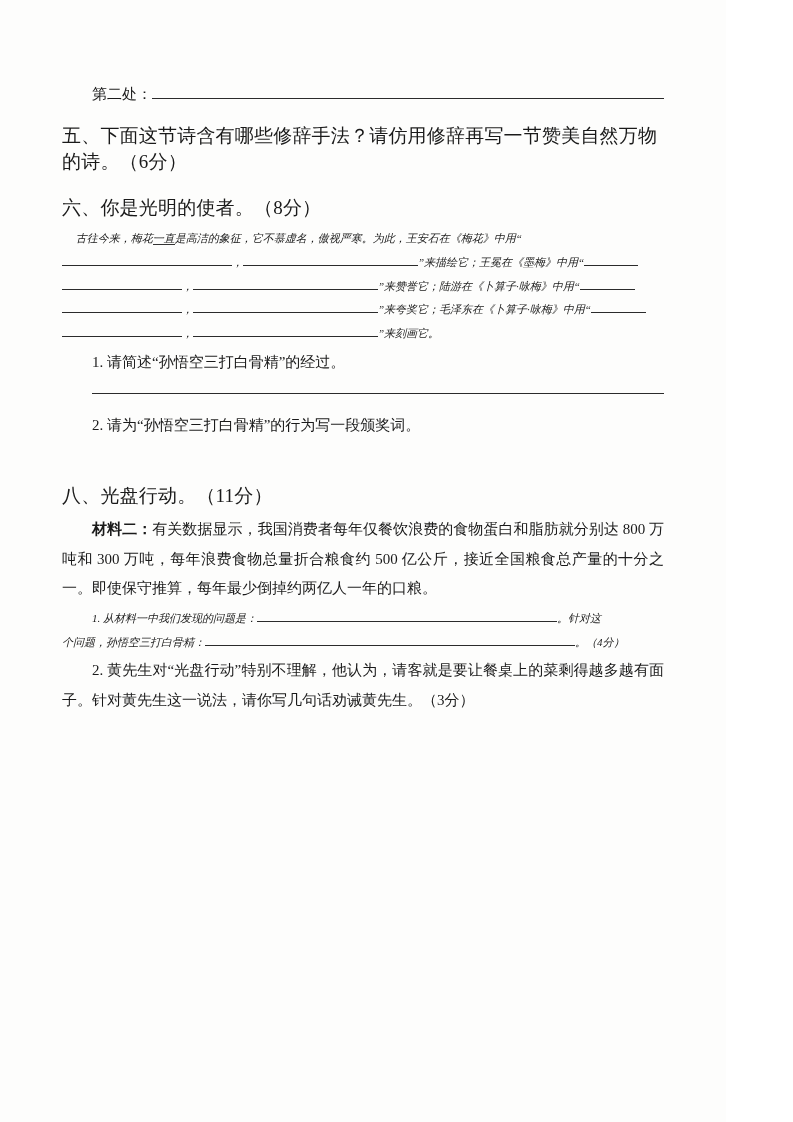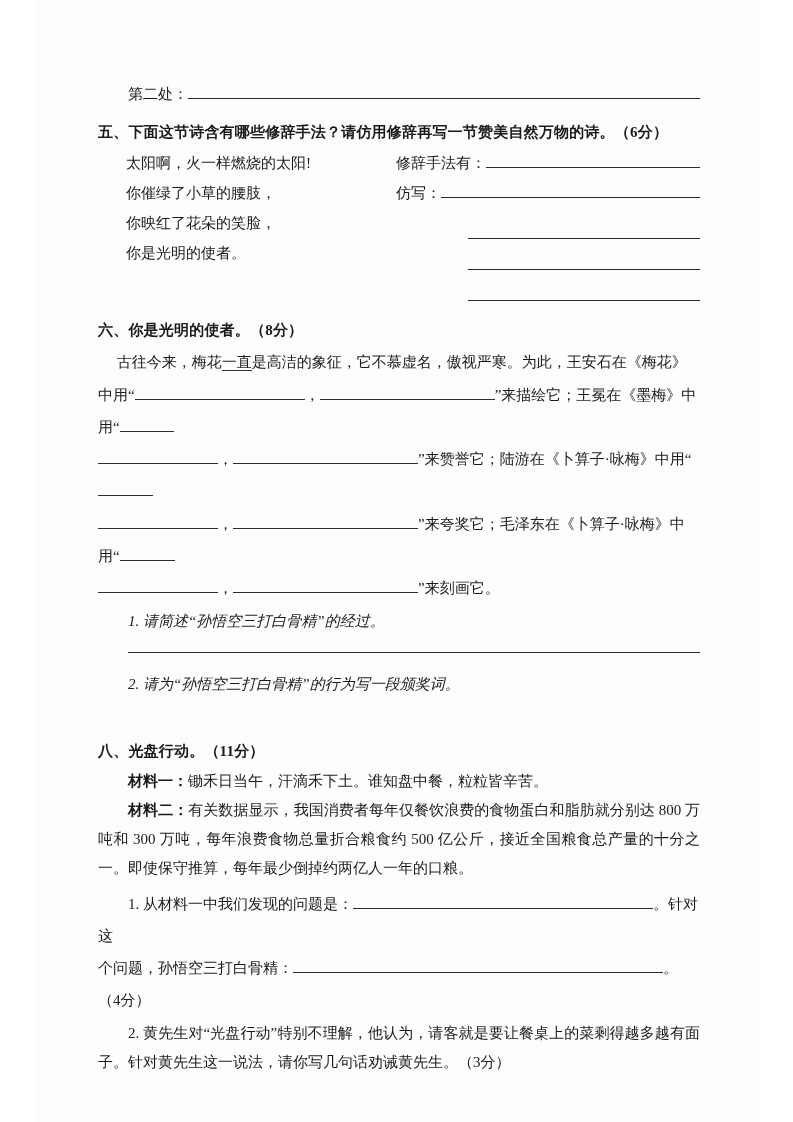--- a/index.html
+++ b/index.html
@@ -14,39 +14,38 @@
     color: #1a1a1a;
     position: relative;
   }
   .page {
     position: relative;
     width: 726px;
     height: 1122px;
     box-sizing: border-box;
     padding: 80px 62px 44px 62px;
     background: #fdfdfc;
-    margin-left: 36px;
   }
   .line-row {
     display: flex;
     align-items: baseline;
     margin-bottom: 2px;
   }
   .txt {
     white-space: pre;
   }
   .blank {
     flex: 1;
     border-bottom: 1px solid #2b2b2b;
     height: 0.95em;
     min-width: 20px;
   }
   .section-head {
-    font-weight: bold;
-    font-size: 15px;
+    font-weight: normal;
+    font-size: 19px;
     margin-top: 14px;
     margin-bottom: 6px;
     letter-spacing: 0.2px;
   }
   .sec-first {
     margin-top: 10px;
   }
   .body-text {
     font-size: 15px;
     line-height: 1.95;
@@ -80,37 +79,37 @@
     flex: 1;
     border-bottom: 1px solid #2b2b2b;
     height: 1em;
   }
   .ul-only {
     margin-left: 72px;
     border-bottom: 1px solid #2b2b2b;
     height: 30px;
   }
   .fill-para {
-    font-size: 15px;
+    font-size: 11px;
     line-height: 2.15;
+    font-style: italic;
   }
   .u {
     display: inline-block;
     border-bottom: 1px solid #2b2b2b;
     vertical-align: baseline;
     height: 1.05em;
   }
   .uline-under {
     border-bottom: 1px solid #333;
   }
   .q-item {
     font-size: 15px;
     margin-top: 8px;
     padding-left: 30px;
-    font-style: italic;
   }
   .ans-rule {
     border-bottom: 1px solid #2b2b2b;
     margin: 20px 0 0 30px;
     height: 1px;
   }
   .ans-gap {
     height: 34px;
   }
   .matlabel {
@@ -131,63 +130,39 @@
 
 <div class="page">
 
   <div class="line-row" style="padding-left:30px; margin-bottom:14px;">
     <span class="txt body-text">第二处：</span>
     <span class="blank"></span>
   </div>
 
   <div class="section-head sec-first">五、下面这节诗含有哪些修辞手法？请仿用修辞再写一节赞美自然万物的诗。（6分）</div>
 
-  <div class="poem-wrap">
-    <div class="poem-left">
-      <div>太阳啊，火一样燃烧的太阳!</div>
-      <div>你催绿了小草的腰肢，</div>
-      <div>你映红了花朵的笑脸，</div>
-      <div>你是光明的使者。</div>
-    </div>
-    <div class="poem-right">
-      <div class="rline">
-        <span class="lbl">修辞手法有：</span>
-        <span class="ul"></span>
-      </div>
-      <div class="rline">
-        <span class="lbl">仿写：</span>
-        <span class="ul"></span>
-      </div>
-      <div class="ul-only"></div>
-      <div class="ul-only"></div>
-      <div class="ul-only"></div>
-    </div>
-  </div>
 
   <div class="section-head" style="margin-top:20px;">六、你是光明的使者。（8分）</div>
 
   <div class="fill-para">
     <span class="indent1" style="display:inline;">&nbsp;&nbsp;&nbsp;&nbsp;&nbsp;</span><span>古往今来，梅花</span><span class="uline-under">一直</span><span>是高洁的象征，它不慕虚名，傲视严寒。为此，王安石在《梅花》中用“</span><span class="u" style="width:170px;"></span><span>，</span><span class="u" style="width:175px;"></span><span>”来描绘它；王冕在《墨梅》中用“</span><span class="u" style="width:54px;"></span><br>
     <span class="u" style="width:120px;"></span><span>，</span><span class="u" style="width:185px;"></span><span>”来赞誉它；陆游在《卜算子·咏梅》中用“</span><span class="u" style="width:55px;"></span><br>
     <span class="u" style="width:120px;"></span><span>，</span><span class="u" style="width:185px;"></span><span>”来夸奖它；毛泽东在《卜算子·咏梅》中用“</span><span class="u" style="width:55px;"></span><br>
     <span class="u" style="width:120px;"></span><span>，</span><span class="u" style="width:185px;"></span><span>”来刻画它。</span>
   </div>
 
 
   <div class="q-item">1. 请简述“孙悟空三打白骨精”的经过。</div>
   <div class="ans-rule"></div>
 
   <div class="q-item" style="margin-top:22px;">2. 请为“孙悟空三打白骨精”的行为写一段颁奖词。</div>
   <div class="ans-gap"></div>
 
   <div class="section-head" style="margin-top:14px;">八、光盘行动。（11分）</div>
 
-  <div class="body-text indent-blk" style="line-height:1.9;">
-    <span class="matlabel">材料一：</span><span>锄禾日当午，汗滴禾下土。谁知盘中餐，粒粒皆辛苦。</span>
-  </div>
 
   <div class="body-text" style="line-height:1.95; text-align:justify;">
     <span style="display:inline-block;width:30px;"></span><span class="matlabel">材料二：</span><span>有关数据显示，我国消费者每年仅餐饮浪费的食物蛋白和脂肪就分别达 800 万吨和 300 万吨，每年浪费食物总量折合粮食约 500 亿公斤，接近全国粮食总产量的十分之一。即使保守推算，每年最少倒掉约两亿人一年的口粮。</span>
   </div>
 
   <div class="fill-para" style="margin-top:4px;">
     <span style="display:inline-block;width:30px;"></span><span>1. 从材料一中我们发现的问题是：</span><span class="u" style="width:300px;"></span><span>。针对这</span><br>
     <span>个问题，孙悟空三打白骨精：</span><span class="u" style="width:370px;"></span><span>。（4分）</span>
   </div>
 

